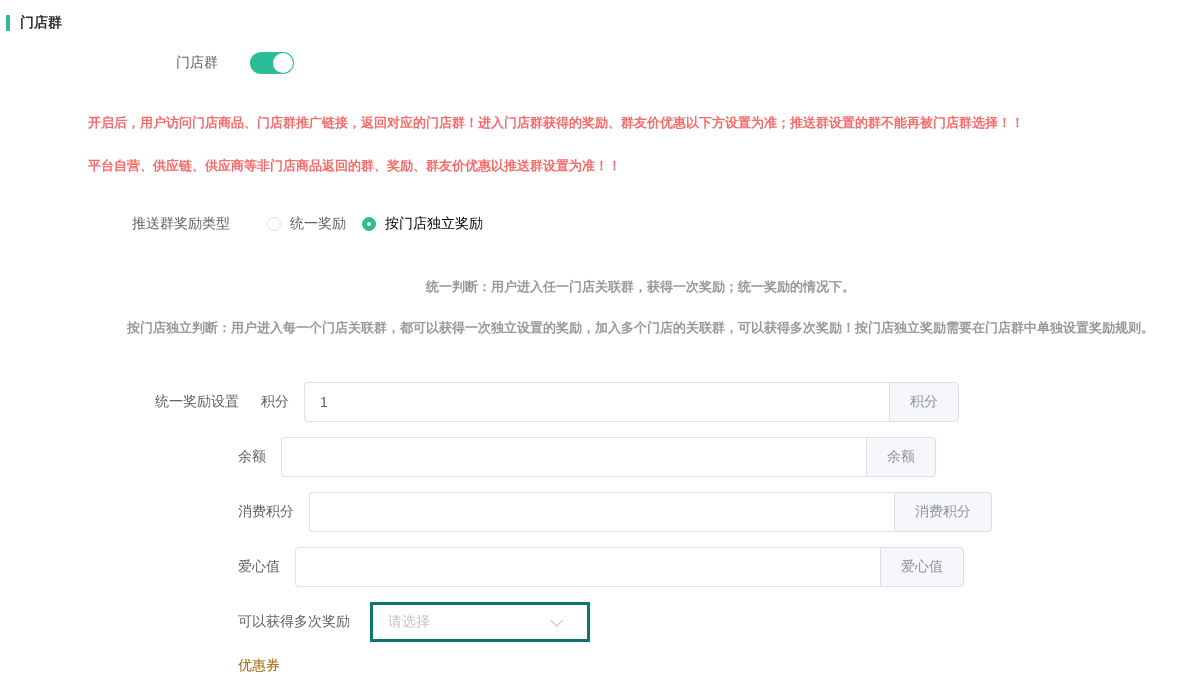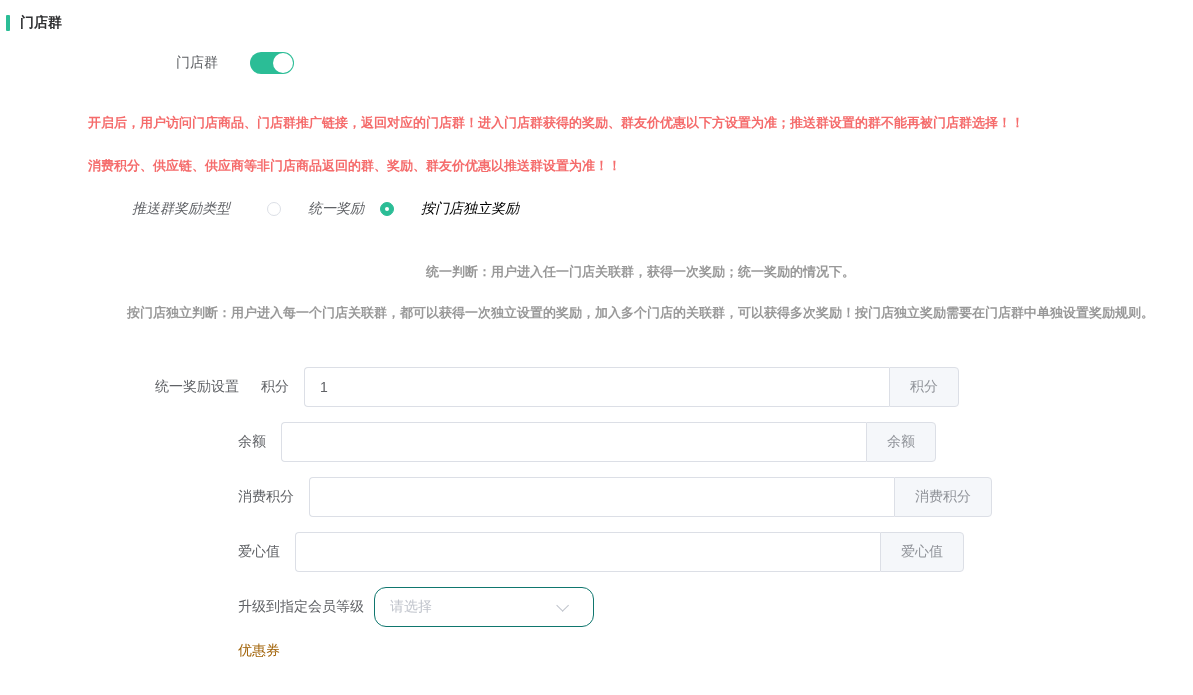--- a/index.html
+++ b/index.html
@@ -28,24 +28,24 @@
   
   .tip { margin-left: 88px; font-size: 13px; line-height: 17px; white-space: nowrap; font-weight: bold; }
   .tip.red { color: #f56c6c; }
   .tip.gray { color: #999999; text-align: center; }
   .tip1 { margin-top: 40px; }
   .tip2 { margin-top: 26px; }
   .tip3 { margin-top: 44px; }
   .tip4 { margin-top: 24px; }
 
   
-  .radio-row { margin-top: 25px; height: 20px; font-style: italic; }
+  .radio-row { margin-top: 40px; height: 20px; }
   .radio-row .label-col { width: 230px; }
   .radio-group { display: flex; align-items: center; margin-left: 37px; }
-  .radio { display: flex; align-items: center; cursor: pointer; gap: 18px; }
+  .radio { display: flex; align-items: center; cursor: pointer; }
   .radio + .radio { margin-left: 16px; }
   .radio-circle { width: 14px; height: 14px; border-radius: 50%; border: 1px solid #dcdfe6; background: #fff; position: relative; flex: none; }
   .radio.checked .radio-circle { border-color: #2bbd96; background: #2bbd96; }
   .radio.checked .radio-circle::after { content: ""; position: absolute; left: 4px; top: 4px; width: 4px; height: 4px; border-radius: 50%; background: #fff; }
   .radio-label { margin-left: 9px; color: #606266; }
   .radio.checked .radio-label { color: #000000; }
 
   
   .rewards { margin-top: 46px; }
   .reward-row { display: flex; align-items: center; margin-bottom: 15px; }
@@ -63,21 +63,21 @@
   }
   .text-input::placeholder { color: #c0c4cc; }
   .input-append {
     display: flex; align-items: center; padding: 0 20px;
     background: #f5f7fa; border: 1px solid #dcdfe6; border-radius: 0 4px 4px 0;
     color: #909399; white-space: nowrap;
   }
 
   
   .select-box {
-    margin-left: 10px; width: 220px; height: 40px; border: 1px solid #0f766e; border-radius: 12px;
+    margin-left: 20px; width: 220px; height: 40px; border: 3px solid #0f766e; border-radius: 0;
     display: flex; align-items: center; justify-content: space-between;
     padding: 0 28px 0 15px; cursor: pointer; background: #fff;
   }
   .select-placeholder { color: #c0c4cc; }
   .chevron { width: 9px; height: 9px; border-right: 1.5px solid #c0c4cc; border-bottom: 1.5px solid #c0c4cc; transform: rotate(45deg) translateY(-3px); flex: none; }
 
   .coupon-row { margin-top: 9px; padding-left: 238px; color: #a16207; }
 </style>
 </head>
 <body>
@@ -88,21 +88,21 @@
 </div>
 
 <div class="form-row toggle-row">
   <span class="label-col">门店群</span>
   <div class="switch">
     <span class="switch-knob"></span>
   </div>
 </div>
 
 <div class="tip red tip1">开启后，用户访问门店商品、门店群推广链接，返回对应的门店群！进入门店群获得的奖励、群友价优惠以下方设置为准；推送群设置的群不能再被门店群选择！！</div>
-<div class="tip red tip2">消费积分、供应链、供应商等非门店商品返回的群、奖励、群友价优惠以推送群设置为准！！</div>
+<div class="tip red tip2">平台自营、供应链、供应商等非门店商品返回的群、奖励、群友价优惠以推送群设置为准！！</div>
 
 <div class="form-row radio-row">
   <span class="label-col">推送群奖励类型</span>
   <div class="radio-group">
     <div class="radio">
       <span class="radio-circle"></span>
       <span class="radio-label">统一奖励</span>
     </div>
     <div class="radio checked">
       <span class="radio-circle"></span>
@@ -143,21 +143,21 @@
 
   <div class="reward-row plain">
     <span class="sub-label">爱心值</span>
     <div class="input-group">
       <input class="text-input" type="text" value="" style="">
       <span class="input-append">爱心值</span>
     </div>
   </div>
 
   <div class="reward-row plain">
-    <span class="main-label">升级到指定会员等级</span>
+    <span class="main-label">可以获得多次奖励</span>
     <div class="select-box">
       <span class="select-placeholder">请选择</span>
       <span class="chevron"></span>
     </div>
   </div>
 
   <div class="coupon-row">
     <span>优惠券</span>
   </div>
 

